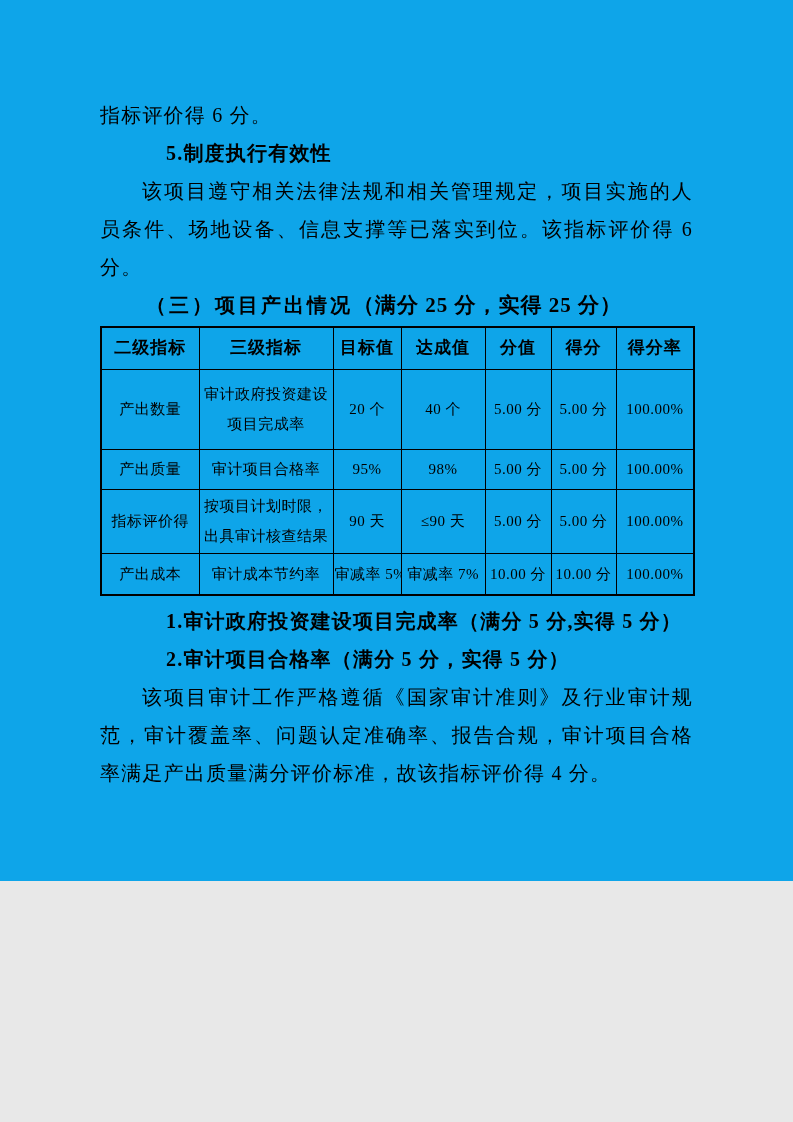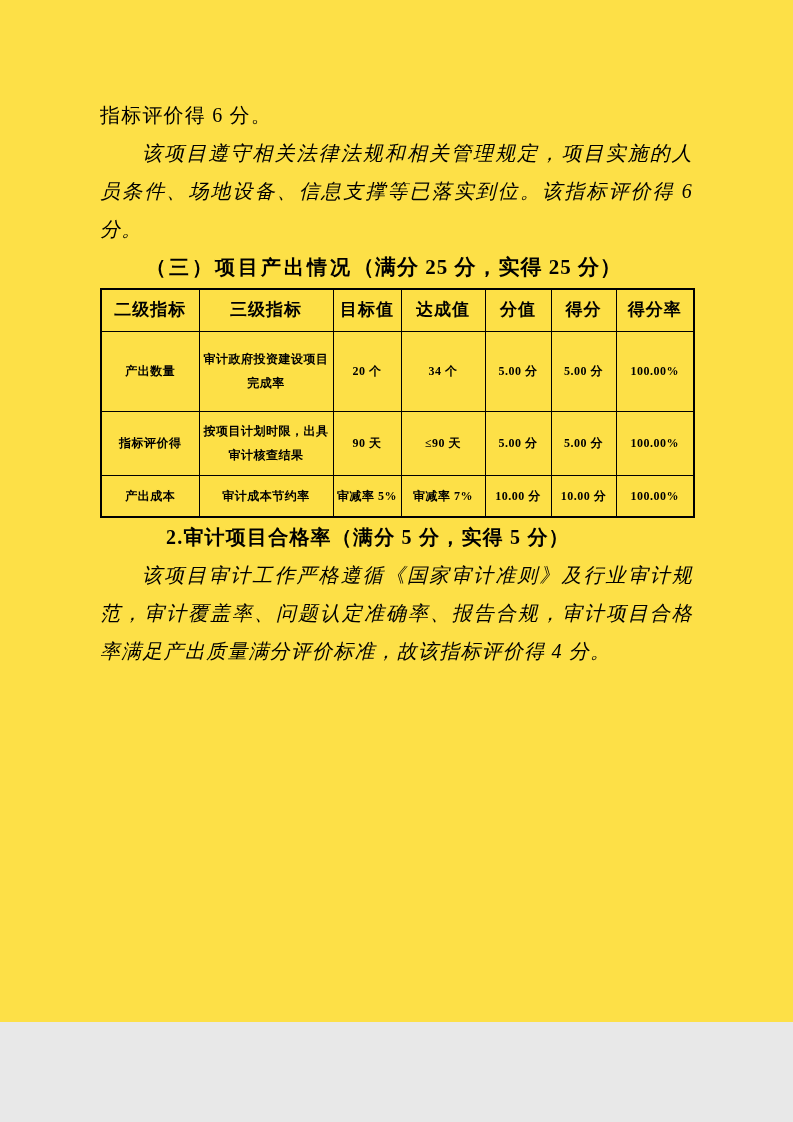--- a/index.html
+++ b/index.html
@@ -1,39 +1,39 @@
 <!DOCTYPE html>
 <html><head>
 <meta charset="utf-8">
 <style>
   * { box-sizing: border-box; }
   html, body { margin: 0; padding: 0; background: #e8e8e8; }
   .page {
     position: relative;
     width: 793px;
-    height: 1022px;
+    height: 881px;
     margin: 0 auto;
-    background: #fde047;
+    background: #0ea5e9;
     color: #000000;
     font-family: "Liberation Serif", serif;
     overflow: hidden;
   }
   .content {
     padding: 96px 100px 0 100px;
     width: 793px;
   }
   .content p {
     margin: 0;
     font-size: 20px;
     line-height: 38px;
     letter-spacing: 1.2px;
     text-align: justify;
     text-justify: inter-character;
   }
-  .para-indent { text-indent: 42px; font-style: italic; }
+  .para-indent { text-indent: 42px; }
   .num-heading {
     font-weight: bold;
     padding-left: 66px;
     text-align: left !important;
     letter-spacing: 0.6px;
   }
   .after-table { margin-top: 6px !important; }
   .section-heading {
     padding-left: 46px;
     text-align: left !important;
@@ -55,42 +55,42 @@
     width: 593px;
     margin-top: 2px;
     border: 2px solid #000000;
   }
   table.score-table th,
   table.score-table td {
     border: 1px solid #000000;
     text-align: center;
     vertical-align: middle;
     padding: 0 1px;
-    font-size: 12px;
+    font-size: 15px;
     line-height: 2.0;
     letter-spacing: 0.5px;
     overflow: hidden;
-    font-weight: bold;
   }
   table.score-table th {
     font-size: 17px;
     font-weight: bold;
     letter-spacing: 1px;
     white-space: nowrap;
   }
   td.nowrap { white-space: nowrap; }
 </style>
 </head>
 <body>
 
 <div class="page">
   <div class="content">
 
     <p class="para-cont">指标评价得 6 分。</p>
 
+    <p class="num-heading">5.制度执行有效性</p>
 
     <p class="para-indent">该项目遵守相关法律法规和相关管理规定，项目实施的人员条件、场地设备、信息支撑等已落实到位。该指标评价得 6 分。</p>
 
     <p class="section-heading"><span class="sec-title">（三）项目产出情况</span><span class="sec-score">（满分 25 分，实得 25 分）</span></p>
 
     <table class="score-table">
       <colgroup>
         <col style="width:98px">
         <col style="width:134px">
         <col style="width:68px">
@@ -106,21 +106,30 @@
         <th>目标值</th>
         <th>达成值</th>
         <th>分值</th>
         <th>得分</th>
         <th>得分率</th>
       </tr>
       <tr style="height:80px">
         <td>产出数量</td>
         <td>审计政府投资建设项目完成率</td>
         <td class="nowrap">20 个</td>
-        <td class="nowrap">34 个</td>
+        <td class="nowrap">40 个</td>
+        <td class="nowrap">5.00 分</td>
+        <td class="nowrap">5.00 分</td>
+        <td class="nowrap">100.00%</td>
+      </tr>
+      <tr style="height:40px">
+        <td>产出质量</td>
+        <td>审计项目合格率</td>
+        <td class="nowrap">95%</td>
+        <td class="nowrap">98%</td>
         <td class="nowrap">5.00 分</td>
         <td class="nowrap">5.00 分</td>
         <td class="nowrap">100.00%</td>
       </tr>
       <tr style="height:64px">
         <td>指标评价得</td>
         <td>按项目计划时限，出具审计核查结果</td>
         <td class="nowrap">90 天</td>
         <td class="nowrap">≤90 天</td>
         <td class="nowrap">5.00 分</td>
@@ -132,20 +141,21 @@
         <td>审计成本节约率</td>
         <td class="nowrap">审减率 5%</td>
         <td class="nowrap">审减率 7%</td>
         <td class="nowrap">10.00 分</td>
         <td class="nowrap">10.00 分</td>
         <td class="nowrap">100.00%</td>
       </tr>
     </tbody>
       </table>
 
+    <p class="num-heading after-table">1.审计政府投资建设项目完成率（满分 5 分,实得 5 分）</p>
 
 
     <p class="num-heading">2.审计项目合格率（满分 5 分，实得 5 分）</p>
 
     <p class="para-indent">该项目审计工作严格遵循《国家审计准则》及行业审计规范，审计覆盖率、问题认定准确率、报告合规，审计项目合格率满足产出质量满分评价标准，故该指标评价得 4 分。</p>
 
   </div>
 </div>
 
 </body></html>

